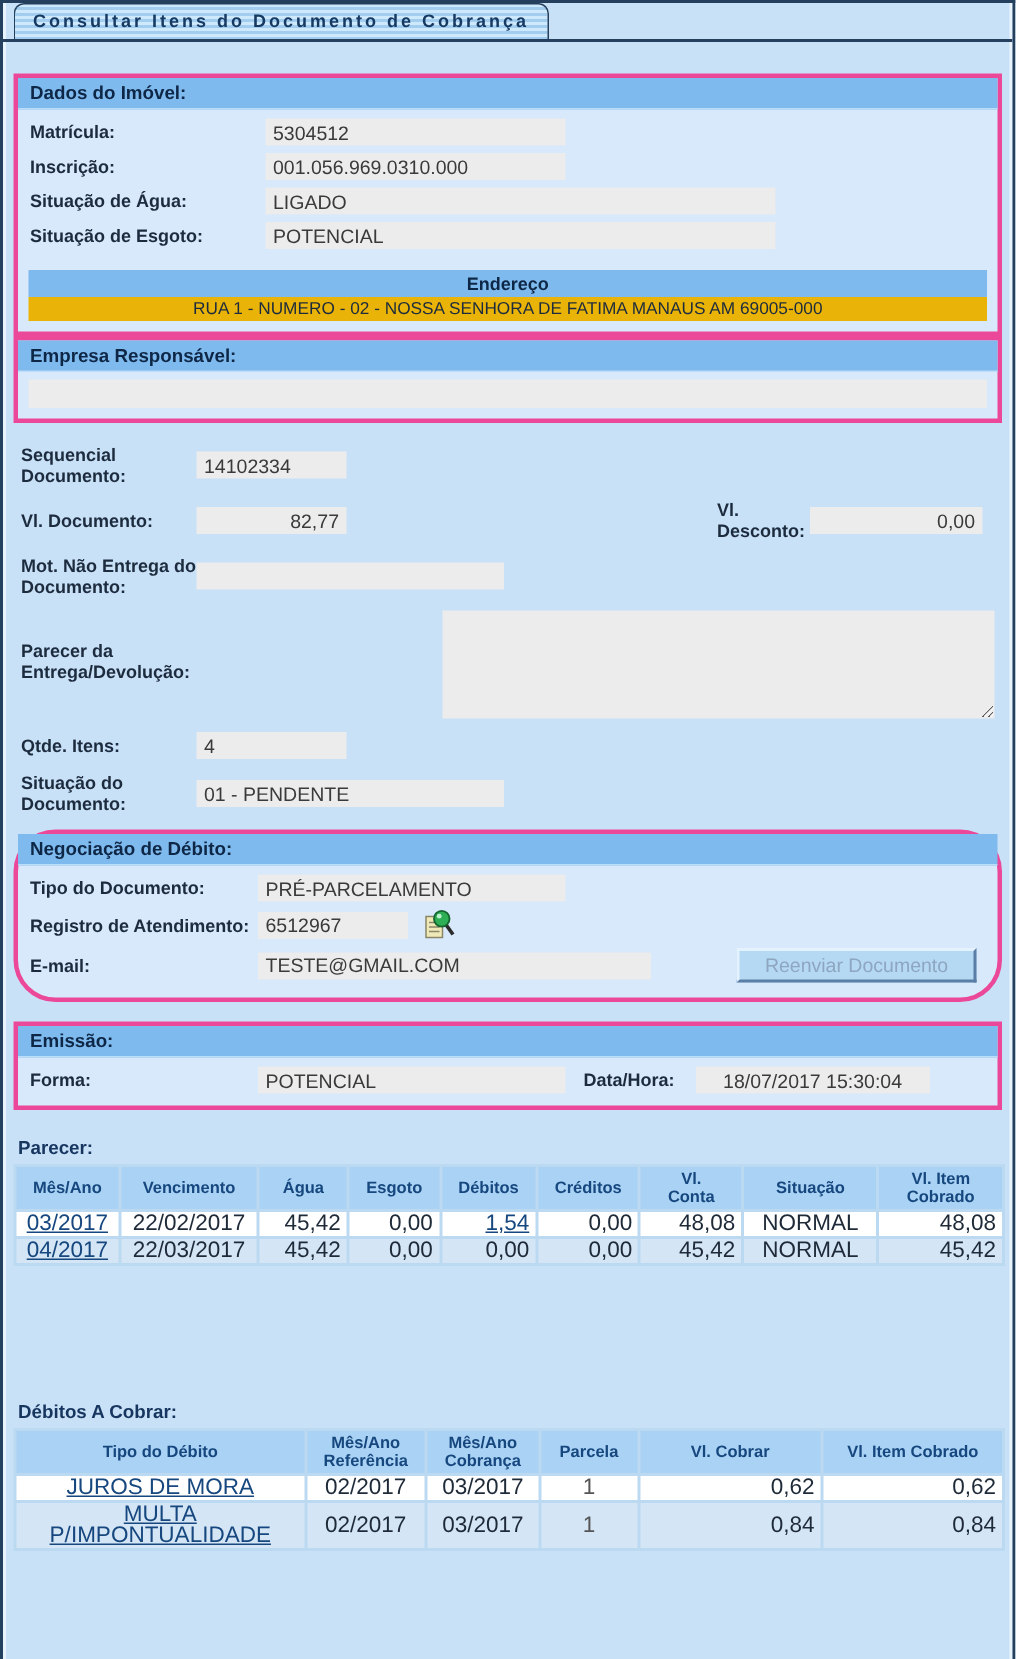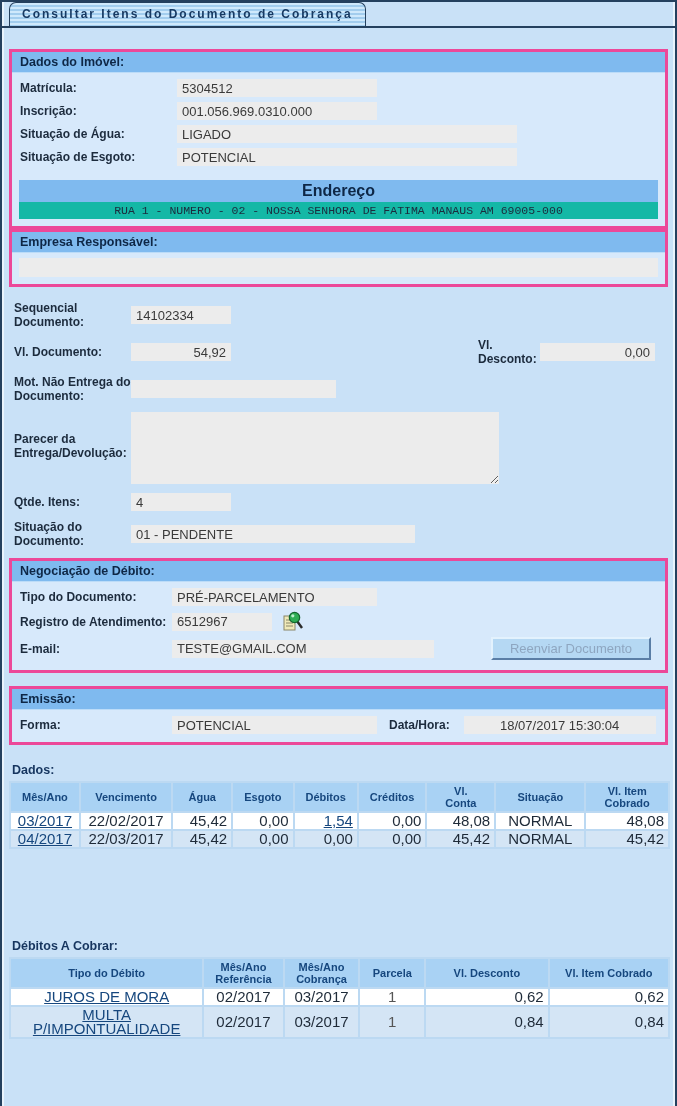--- a/index.html
+++ b/index.html
@@ -39,46 +39,46 @@
   .field {
     background:#ececec; color:#3a3a3a; font-size:13px;
     height:18px; display:flex; align-items:center; padding:0 5px; overflow:hidden; white-space:nowrap;
   }
   .field.right { justify-content:flex-end; }
   .field.center { justify-content:center; }
 
   
   .box-imovel .lbl { width:157px; }
   .w200 { width:200px; } .w340 { width:340px; } .w100 { width:100px; }
-  .w205 { width:205px; } .w115 { width:115px; } .w240 { width:284px; }
-  .w262 { width:262px; } .w172 { width:192px; }
+  .w205 { width:205px; } .w115 { width:115px; } .w240 { width:205px; }
+  .w262 { width:262px; } .w172 { width:156px; }
 
   .endereco-band {
     margin:4px 7px 0 7px; background:#7fbaef; color:#0e2746;
-    font-size:16px; font-weight:bold; text-align:center; padding:2px 0;
+    font-size:12px; font-weight:bold; text-align:center; padding:2px 0;
   }
   .endereco-row {
-    margin:0 7px 7px 7px; background:#14b8a6; color:#1c2b3d;
-    font-size:11.5px; text-align:center; padding:2px 0;font-family:Liberation Mono, monospace;
+    margin:0 7px 7px 7px; background:#eab308; color:#1c2b3d;
+    font-size:11.5px; text-align:center; padding:2px 0;
   }
 
   .box-empresa .box-body { padding:5px 7px 7px 7px; }
   .empresa-field { width:100%; height:19px; }
 
   
   .fields-block { padding:14px 6px 0 6px; }
   .fields-block .lbl { width:117px; }
   .fields-block .row { margin-bottom:9px; }
   .right-group { margin-left:auto; display:flex; align-items:center; margin-right:8px; }
   .right-group .lbl { width:62px; }
   textarea.parecer {
     width:368px; height:72px; background:#ececec; border:none; resize:both;
     font-family:"Liberation Sans",sans-serif; font-size:13px; color:#3a3a3a; outline:none;
   }
-  .row.top { align-items:flex-start; }
+  .row.top { align-items:flex-start;justify-content:space-between; }
 
   
   .box-negoc .lbl, .box-emissao .lbl { width:152px; }
   .icon-btn { margin-left:10px; width:22px; height:21px; cursor:pointer; background:none; border:none; padding:0; }
 
   .btn {
     background:#b5d8f3; font-size:13px; padding:2px 10px;
     border:2px solid; border-color:#e3f2fd #5a7ea6 #5a7ea6 #e3f2fd;
   }
   .btn-disabled { color:#8ea6c0; }
@@ -144,21 +144,21 @@
       </div>
     </div>
 
     <div class="fields-block">
       <div class="row">
         <span class="lbl">Sequencial Documento:</span>
         <div class="field w100">14102334</div>
       </div>
       <div class="row">
         <span class="lbl">Vl. Documento:</span>
-        <div class="field w100 right">54,92</div>
+        <div class="field w100 right">82,77</div>
         <div class="right-group">
           <span class="lbl">Vl. Desconto:</span>
           <div class="field w115 right">0,00</div>
         </div>
       </div>
       <div class="row">
         <span class="lbl">Mot. Não Entrega do Documento:</span>
         <div class="field w205"></div>
       </div>
       <div class="row top">
@@ -168,21 +168,21 @@
       <div class="row">
         <span class="lbl">Qtde. Itens:</span>
         <div class="field w100">4</div>
       </div>
       <div class="row">
         <span class="lbl">Situação do Documento:</span>
         <div class="field w240">01 - PENDENTE</div>
       </div>
     </div>
 
-    <div class="box box-negoc" style="margin-top:10px;">
+    <div class="box box-negoc" style="margin-top:10px;border-radius:28px;">
       <div class="box-header">Negociação de Débito:</div>
       <div class="box-body">
         <div class="row">
           <span class="lbl">Tipo do Documento:</span>
           <div class="field w205">PRÉ-PARCELAMENTO</div>
         </div>
         <div class="row">
           <span class="lbl">Registro de Atendimento:</span>
           <div class="field w100">6512967</div>
           <button class="icon-btn" title="">
@@ -211,21 +211,21 @@
         <div class="row" style="margin-bottom:2px;">
           <span class="lbl">Forma:</span>
           <div class="field w205">POTENCIAL</div>
           <span class="lbl" style="width:auto;margin-left:12px;">Data/Hora:</span>
           <div class="field w172 center" style="margin-left:14px;">18/07/2017 15:30:04</div>
         </div>
       </div>
     </div>
 
     <div class="sec-contas">
-      <div class="sec-label">Dados:</div>
+      <div class="sec-label">Parecer:</div>
       <table class="grid">
         <colgroup>
           <col style="width:62px">
             <col style="width:92px">
             <col style="width:60px">
             <col style="width:58px">
           <col style="width:60px">
             <col style="width:60px">
             <col style="width:70px">
             <col style="width:92px">
@@ -281,21 +281,21 @@
           <col style="width:64px">
             <col style="width:128px">
             <col style="width:125px">
         </colgroup>
         <thead>
           <tr>
             <th>Tipo do Débito</th>
             <th>Mês/Ano Referência</th>
             <th>Mês/Ano Cobrança</th>
             <th>Parcela</th>
-            <th>Vl. Desconto</th>
+            <th>Vl. Cobrar</th>
             <th>Vl. Item Cobrado</th>
           </tr>
         </thead>
         <tbody>
           <tr>
             <td class="c"><a class="lnk">JUROS DE MORA</a></td>
             <td class="c">02/2017</td>
             <td class="c">03/2017</td>
             <td class="c" style="color:#555;">1</td>
             <td class="r">0,62</td>

